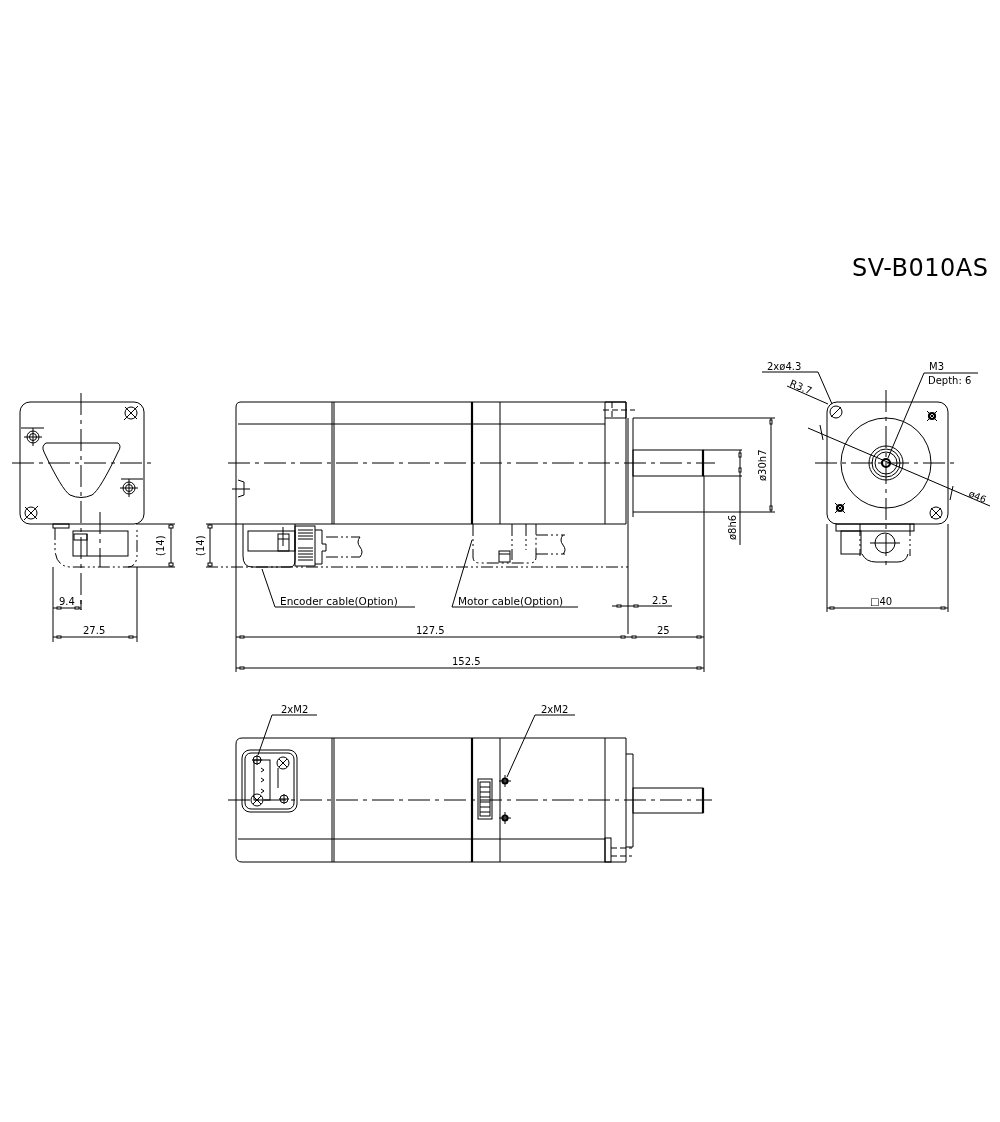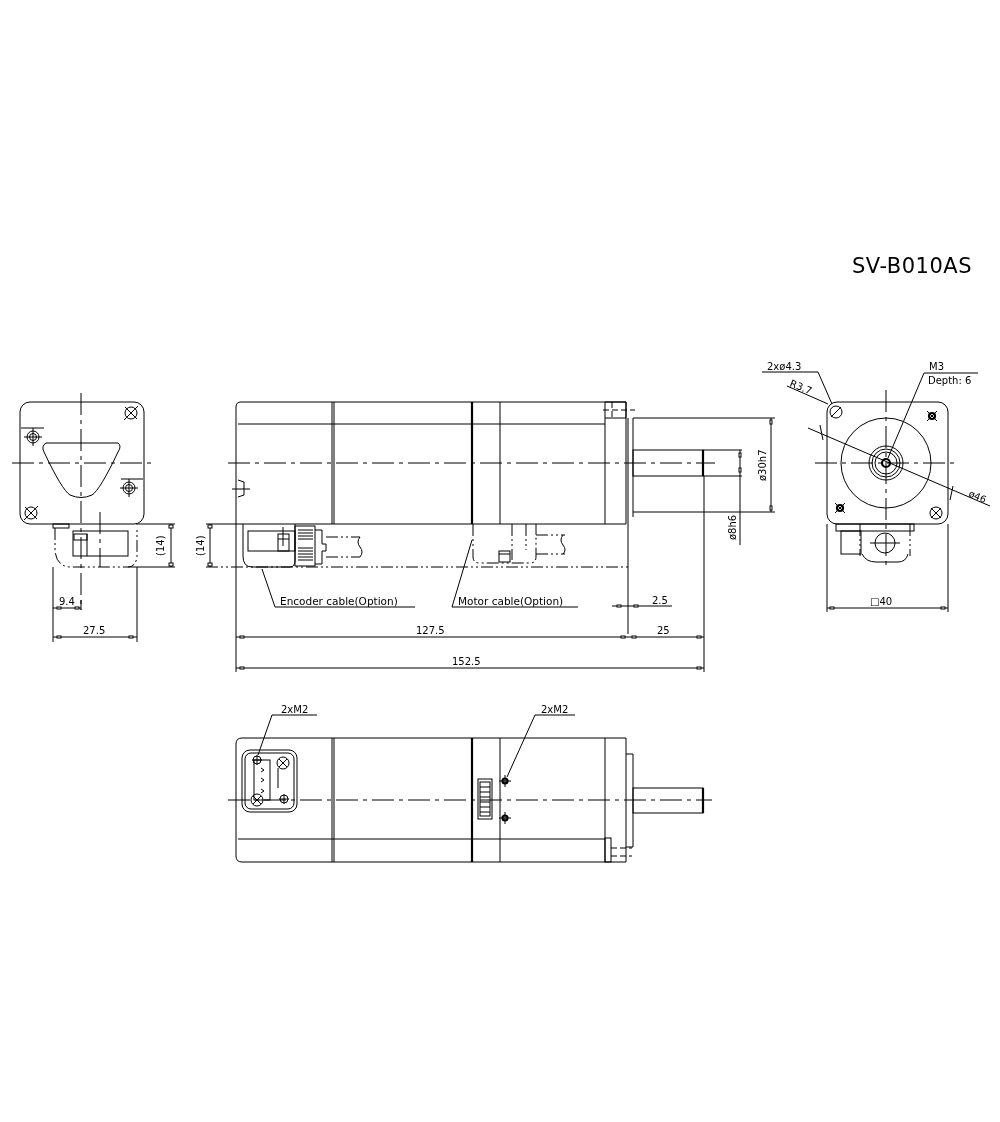--- a/index.html
+++ b/index.html
@@ -1,18 +1,18 @@
 <!DOCTYPE html>
 <html><head>
 <meta charset="utf-8">
 <style>
   html, body { margin: 0; padding: 0; background: #ffffff; }
   body { width: 1000px; height: 1122px; position: relative; overflow: hidden; }
   #drawing { position: absolute; left: 0; top: 0; }
-  .title { position: absolute; left: 852px; top: 254px; font-family: "DejaVu Sans", sans-serif; font-size: 21px; color: #000; letter-spacing: 0.5px; font-weight: normal; }
+  .title { position: absolute; left: 852px; top: 254px; font-family: "DejaVu Sans", sans-serif; font-size: 24px; color: #000; letter-spacing: 0.5px; font-weight: normal; }
   svg text { font-family: "DejaVu Sans", sans-serif; fill: #000; }
   .ln { stroke: #000; stroke-width: 1; fill: none; }
   .th { stroke: #000; stroke-width: 2.2; fill: none; }
   .cl { stroke: #000; stroke-width: 1; fill: none; stroke-dasharray: 22 5 4 5; }
   .hid { stroke: #000; stroke-width: 1; fill: none; stroke-dasharray: 6 3; }
   .ph { stroke: #000; stroke-width: 1; fill: none; stroke-dasharray: 12 3 2 3 2 3; }
   .dim { stroke: #000; stroke-width: 1; fill: none; }
   .tick { stroke: #000; stroke-width: 1; fill: #fff; }
 </style>
 </head>

